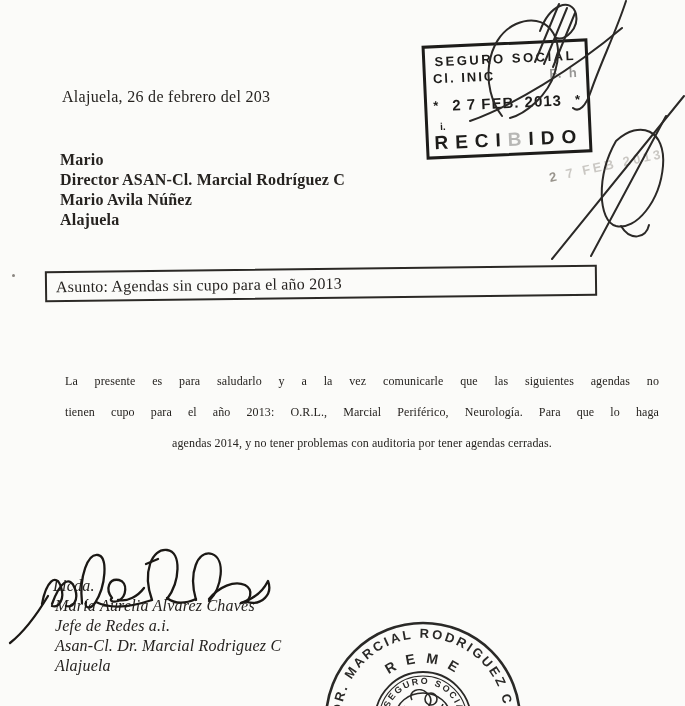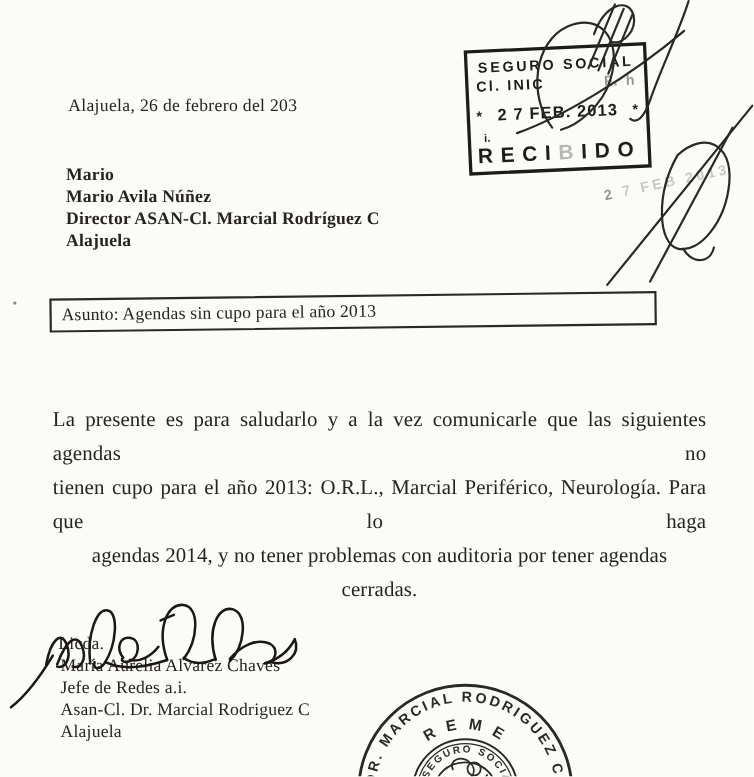--- a/index.html
+++ b/index.html
@@ -24,31 +24,31 @@
     position:absolute;left:45px;top:268px;width:548px;height:27px;
     border:2px solid #2b2926;
     transform:rotate(-0.7deg);
     display:flex;align-items:center;
     background:transparent;
   }
   .subject-box span{
     margin-left:9px;font-size:16px;letter-spacing:.2px;
   }
   .body-par{
-    position:absolute;left:48px;top:366px;width:594px;
-    font-size:19px;line-height:31px;letter-spacing:.1px;
+    position:absolute;left:65px;top:366px;width:594px;
+    font-size:12px;line-height:31px;letter-spacing:.1px;
   }
   .body-par .jline{text-align:justify;text-align-last:justify;}
   .body-par .lline{text-align:center;}
   .closing{
     position:absolute;left:55px;top:501px;font-size:16.5px;letter-spacing:.2px;
   }
   .sig-block{
     position:absolute;left:55px;top:576px;
-    font-size:16px;line-height:20px;letter-spacing:.2px;
+    font-size:16px;line-height:20px;letter-spacing:.2px;font-style:italic;
   }
   .sig-block .l0{margin-left:-2px;}
   
   .recv-stamp{
     position:absolute;left:424px;top:42px;width:160px;height:108px;
     border:3px solid #1d1c1a;
     transform:rotate(-2.6deg);
     font-family:"Liberation Sans","DejaVu Sans",sans-serif;
     color:#1d1c1a;
   }
@@ -98,22 +98,22 @@
 </style>
 </head>
 <body>
 
 <div class="page">
 
   <div class="date-line">Alajuela, 26 de febrero del 203</div>
 
   <div class="recipient">
     <div>Mario</div>
+    <div>Director ASAN-Cl. Marcial Rodríguez C</div>
     <div>Mario Avila Núñez</div>
-    <div>Director ASAN-Cl. Marcial Rodríguez C</div>
     <div>Alajuela</div>
   </div>
 
   <div class="subject-box">
     <span>Asunto: Agendas sin cupo para el año 2013</span>
   </div>
 
   <div class="body-par">
     <div class="jline">La presente es para saludarlo y a la vez comunicarle que las siguientes agendas no</div>
     <div class="jline">tienen cupo para el año 2013: O.R.L., Marcial Periférico, Neurología. Para que lo haga</div>

